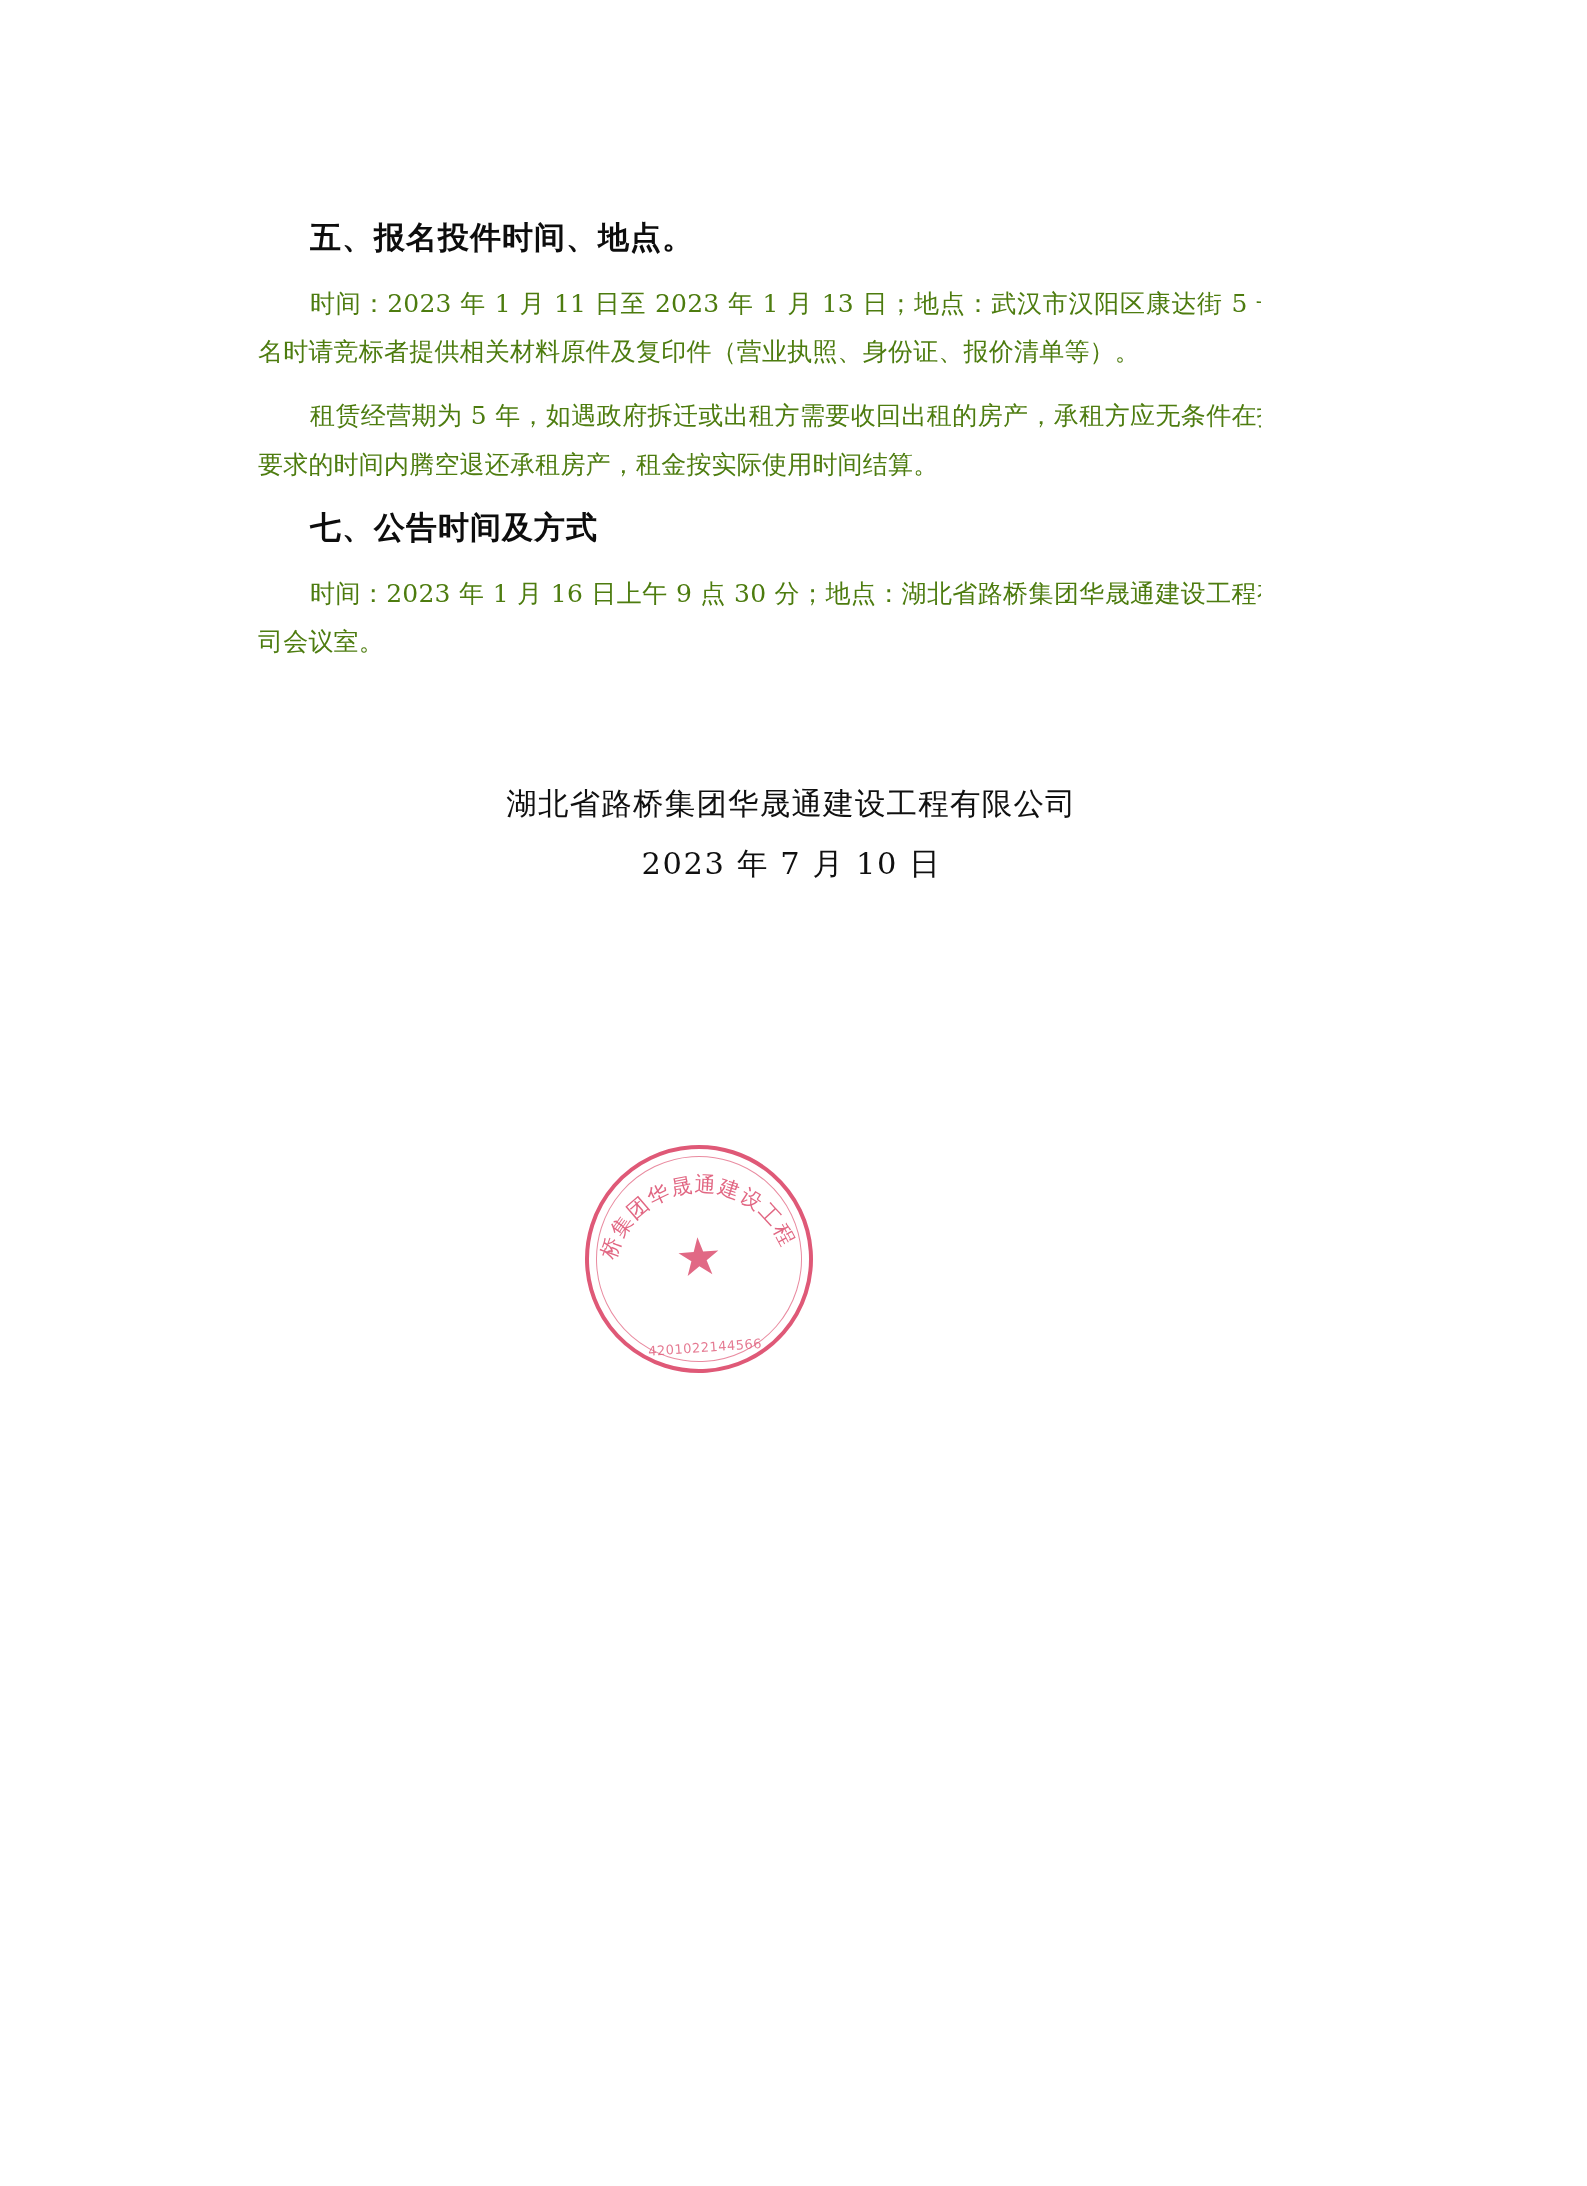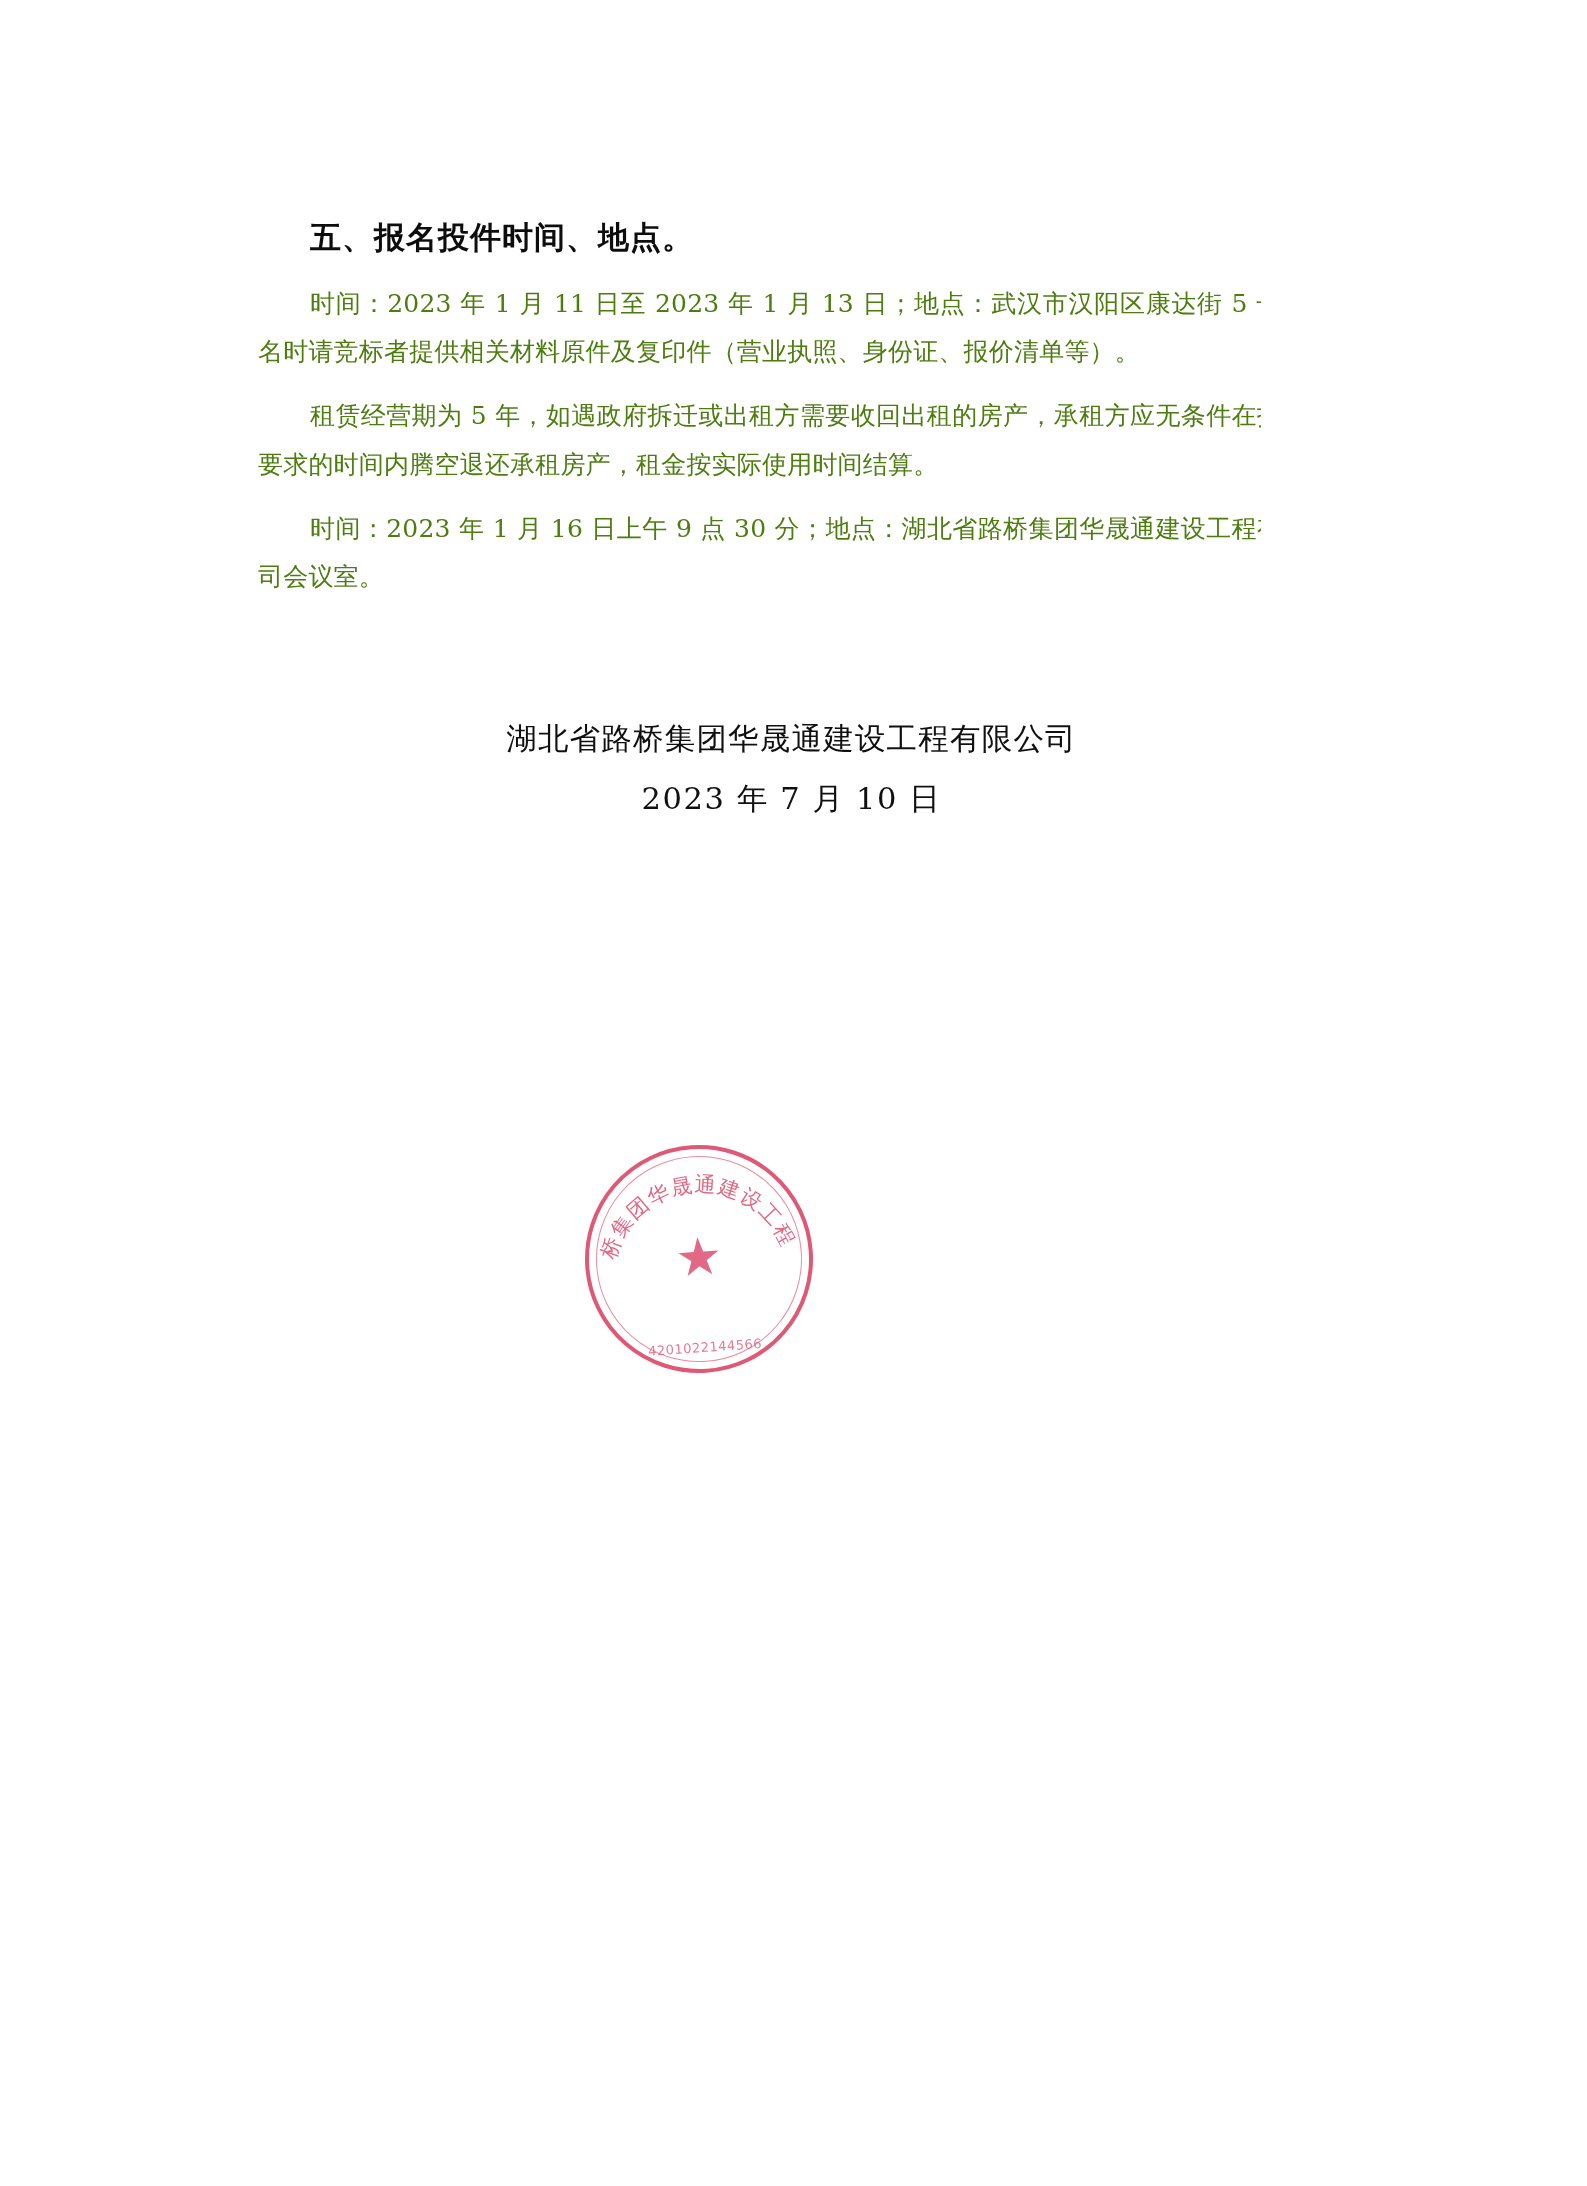--- a/index.html
+++ b/index.html
@@ -167,20 +167,21 @@
 
 <div class="page">
 
   <div class="content">
 
     <h2 class="heading">五、报名投件时间、地点。</h2>
     <p class="para">时间：2023 年 1 月 11 日至 2023 年 1 月 13 日；地点：武汉市汉阳区康达街 5 号。报名时请竞标者提供相关材料原件及复印件（营业执照、身份证、报价清单等）。</p>
 
     <p class="para">租赁经营期为 5 年，如遇政府拆迁或出租方需要收回出租的房产，承租方应无条件在招租方要求的时间内腾空退还承租房产，租金按实际使用时间结算。</p>
 
+    <h2 class="heading">七、公告时间及方式</h2>
 
     <p class="para tight">时间：2023 年 1 月 16 日上午 9 点 30 分；地点：湖北省路桥集团华晟通建设工程有限公司会议室。</p>
 
 
     <div class="signature">
       <div class="sig-line">湖北省路桥集团华晟通建设工程有限公司</div>
       <div class="sig-line date">2023 年 7 月 10 日</div>
     </div>
 
   </div>

